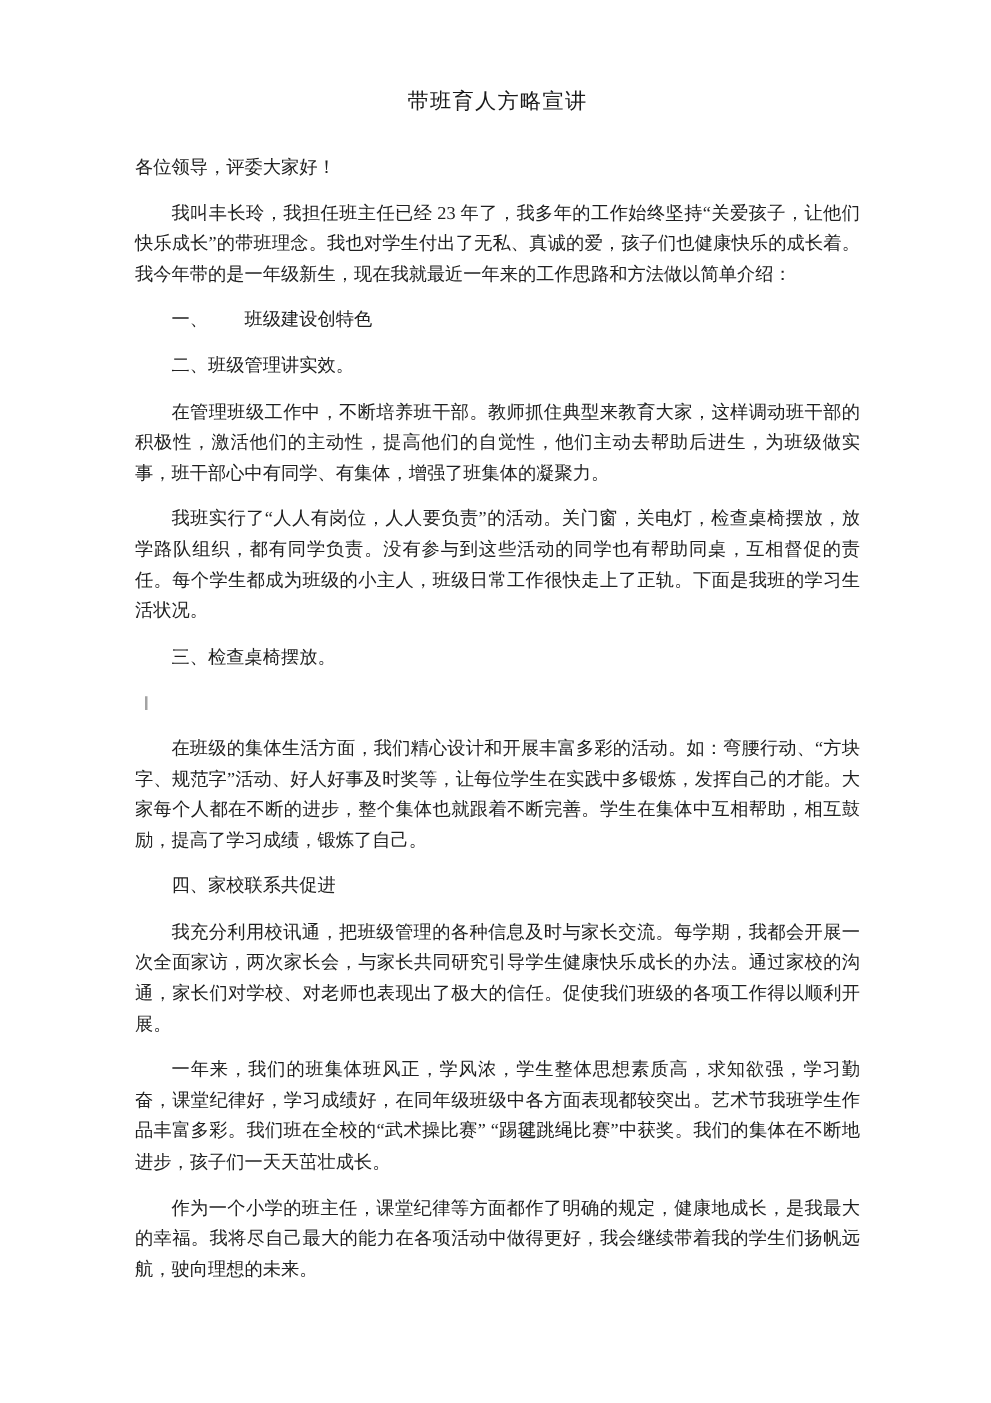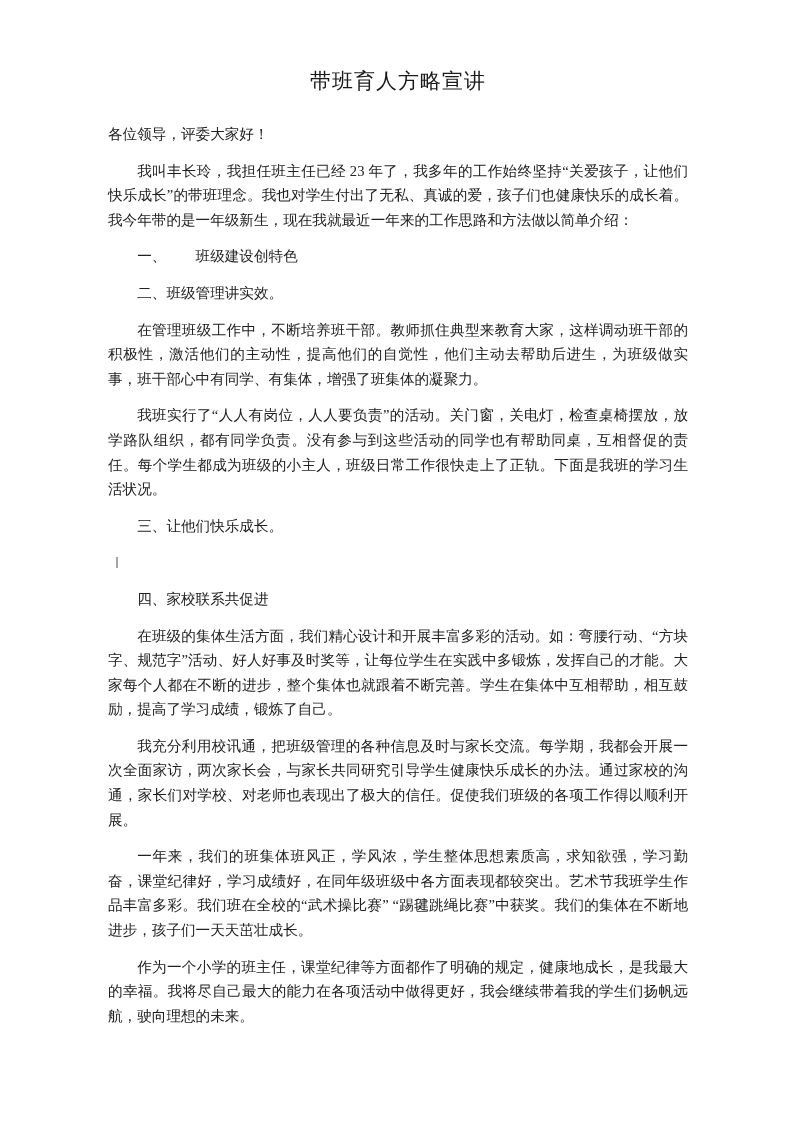--- a/index.html
+++ b/index.html
@@ -13,21 +13,21 @@
     box-sizing: border-box;
     width: 793px;
     height: 1122px;
     padding: 66px 93px 30px 96px;
     background: #ffffff;
     font-family: "Liberation Serif", "DejaVu Serif", serif;
     color: #212121;
   }
   .doc-title {
     margin: 0 0 26px 0;
-    font-size: 21px;
+    font-size: 17px;
     font-weight: normal;
     line-height: 30px;
     letter-spacing: 1px;
     text-align: center;
     color: #1a1a1a;
   }
   .line {
     margin: 12px;
     font-size: 14.6px;
     line-height: 24.6px;
@@ -56,23 +56,23 @@
 <div class="page">
 
   <h1 class="doc-title">带班育人方略宣讲</h1>
 
   <p class="line">各位领导，评委大家好！</p>
   <p class="line indent">我叫丰长玲，我担任班主任已经 23 年了，我多年的工作始终坚持“关爱孩子，让他们快乐成长”的带班理念。我也对学生付出了无私、真诚的爱，孩子们也健康快乐的成长着。我今年带的是一年级新生，现在我就最近一年来的工作思路和方法做以简单介绍：</p>
   <p class="line indent">一、　　班级建设创特色</p>
   <p class="line indent">二、班级管理讲实效。</p>
   <p class="line indent">在管理班级工作中，不断培养班干部。教师抓住典型来教育大家，这样调动班干部的积极性，激活他们的主动性，提高他们的自觉性，他们主动去帮助后进生，为班级做实事，班干部心中有同学、有集体，增强了班集体的凝聚力。</p>
   <p class="line indent">我班实行了“人人有岗位，人人要负责”的活动。关门窗，关电灯，检查桌椅摆放，放学路队组织，都有同学负责。没有参与到这些活动的同学也有帮助同桌，互相督促的责任。每个学生都成为班级的小主人，班级日常工作很快走上了正轨。下面是我班的学习生活状况。</p>
-  <p class="line indent">三、让他们快乐成长。</p>
+  <p class="line indent">三、检查桌椅摆放。</p>
 
   <p class="line empty-line"><span class="caret"></span></p>
 
+  <p class="line indent">在班级的集体生活方面，我们精心设计和开展丰富多彩的活动。如：弯腰行动、“方块字、规范字”活动、好人好事及时奖等，让每位学生在实践中多锻炼，发挥自己的才能。大家每个人都在不断的进步，整个集体也就跟着不断完善。学生在集体中互相帮助，相互鼓励，提高了学习成绩，锻炼了自己。</p>
   <p class="line indent">四、家校联系共促进</p>
-  <p class="line indent">在班级的集体生活方面，我们精心设计和开展丰富多彩的活动。如：弯腰行动、“方块字、规范字”活动、好人好事及时奖等，让每位学生在实践中多锻炼，发挥自己的才能。大家每个人都在不断的进步，整个集体也就跟着不断完善。学生在集体中互相帮助，相互鼓励，提高了学习成绩，锻炼了自己。</p>
   <p class="line indent">我充分利用校讯通，把班级管理的各种信息及时与家长交流。每学期，我都会开展一次全面家访，两次家长会，与家长共同研究引导学生健康快乐成长的办法。通过家校的沟通，家长们对学校、对老师也表现出了极大的信任。促使我们班级的各项工作得以顺利开展。</p>
   <p class="line indent">一年来，我们的班集体班风正，学风浓，学生整体思想素质高，求知欲强，学习勤奋，课堂纪律好，学习成绩好，在同年级班级中各方面表现都较突出。艺术节我班学生作品丰富多彩。我们班在全校的“武术操比赛” “踢毽跳绳比赛”中获奖。我们的集体在不断地进步，孩子们一天天茁壮成长。</p>
   <p class="line indent">作为一个小学的班主任，课堂纪律等方面都作了明确的规定，健康地成长，是我最大的幸福。我将尽自己最大的能力在各项活动中做得更好，我会继续带着我的学生们扬帆远航，驶向理想的未来。</p>
 
 </div>
 
 </body></html>

